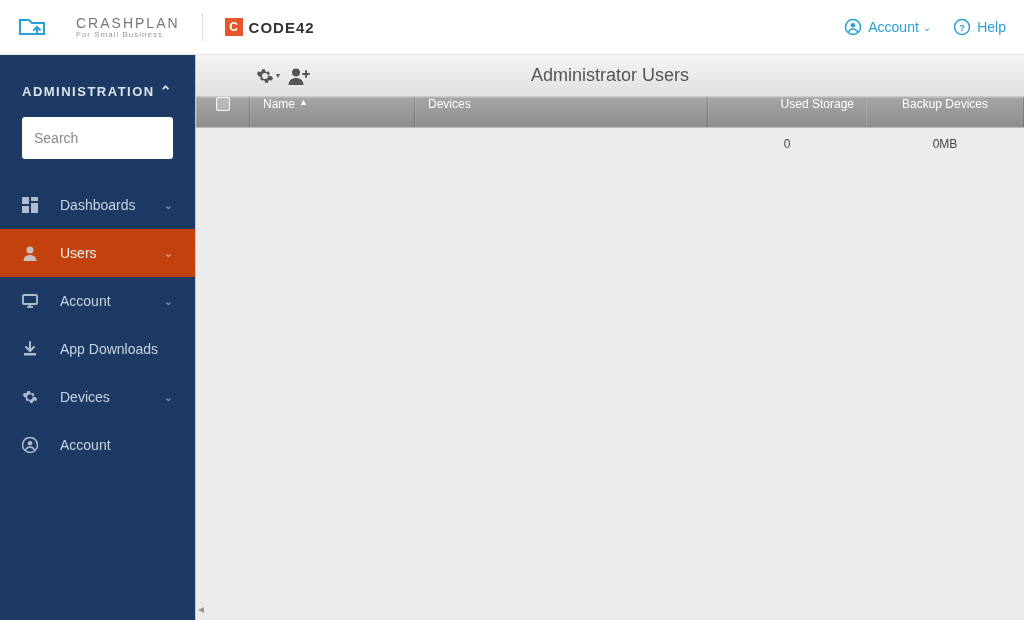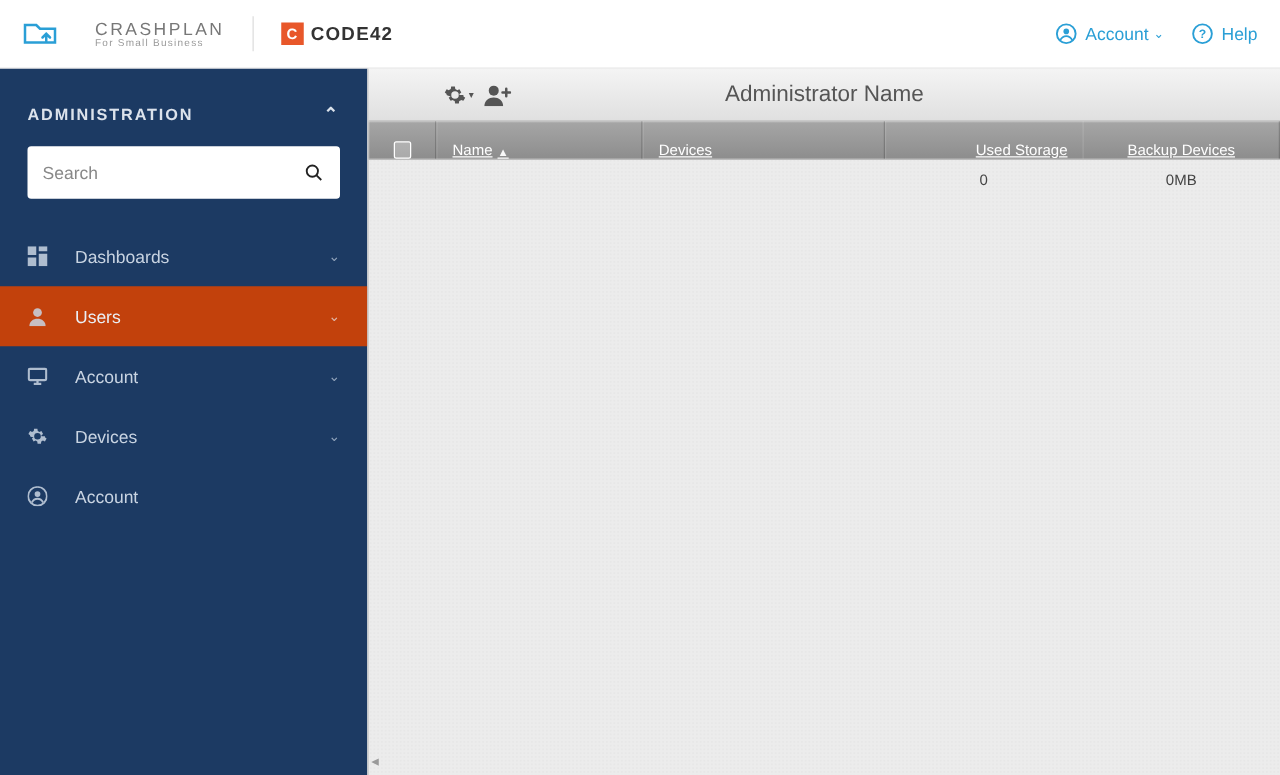--- a/index.html
+++ b/index.html
@@ -13,42 +13,42 @@
   .logo-crashplan-text .small { font-size: 8px; letter-spacing: 1px; color: #999; margin-top: 1px; }
   .vdiv { width: 1px; height: 28px; background: #ddd; margin: 0 22px; }
   .logo-code42 { display: flex; align-items: center; }
   .logo-code42-icon { width: 18px; height: 18px; background: #e8572a; display:flex; align-items:center; justify-content:center; color:#fff; font-weight:700; font-size:12px; margin-right:6px;}
   .logo-code42-text { font-size: 15px; letter-spacing: 1px; color:#333; font-weight:600;}
   .topbar-spacer { flex:1; }
   .top-link { display:flex; align-items:center; color:#2a9fd6; font-size:14px; margin-left:22px; cursor:pointer;}
   .top-link .ic { margin-right:6px; display:flex; }
   .chev-sm { margin-left:4px; font-size:10px; color:#2a9fd6;}
   .body { display:flex; height: 565px; }
-  .sidebar { width: 294px; background: #1c3a63; color:#dce3ec; display:flex; flex-direction:column; }
+  .sidebar { width: 195px; background: #1c3a63; color:#dce3ec; display:flex; flex-direction:column; }
   .side-header { padding: 28px 22px 18px 22px; display:flex; justify-content:space-between; align-items:center; font-size:13px; letter-spacing:1.5px; font-weight:600;}
   .side-header .chev { font-size:14px; cursor:pointer;}
   .search-wrap { padding: 0 22px 22px 22px; }
   .search-box { background:#fff; border-radius:3px; height:42px; display:flex; align-items:center; padding:0 12px; }
   .search-box input { border:none; outline:none; flex:1; font-size:14px; color:#333; background:transparent;}
   .search-box input::placeholder { color:#888; }
   .search-ic { color:#333; display:flex; }
   .nav { list-style:none; }
   .nav-item { display:flex; align-items:center; padding: 16px 22px; font-size:14px; color:#c9d4e2; cursor:pointer; position:relative;}
   .nav-item.active { background:#c2410c; color:#eaf0f7;}
   .nav-item .ic { width:18px; margin-right:20px; opacity:0.85; display:flex;}
   .nav-item .chev { margin-left:auto; font-size:11px; opacity:0.7;}
   .main { flex:1; background:#ececec; border-left:1px solid #c8c8c8; display:flex; flex-direction:column; position:relative;}
   .noise { position:absolute; inset:0; pointer-events:none; background-image: radial-gradient(rgba(0,0,0,0.02) 1px, transparent 1px); background-size: 3px 3px;}
   .toolbar { height:42px; background:linear-gradient(#f4f4f4,#e0e0e0); border-bottom:1px solid #c9c9c9; display:flex; align-items:center; padding:0 18px; position:relative; z-index:1;}
   .toolbar .actions { display:flex; gap:8px; align-items:center; margin-left:42px;}
   .tool-btn { color:#555; cursor:pointer; display:flex; align-items:center;}
   .tool-btn .dd { font-size:8px; margin-left:2px; color:#555;}
   .title { position:absolute; left:50%; transform:translateX(-50%); font-size:18px; color:#555; font-weight:400;}
   .thead { height:30px; background:linear-gradient(#a6a6a6,#8d8d8d); display:flex; align-items:center; color:#fff; font-size:12px; box-shadow: inset 0 1px 0 rgba(255,255,255,0.2), 0 1px 0 rgba(0,0,0,0.2); position:relative; z-index:1;}
-  .th { height:100%; display:flex; align-items:flex-end; padding:0 12px; border-right:1px solid rgba(0,0,0,0.18); border-left:1px solid rgba(255,255,255,0.12);text-decoration:underline;}
+  .th { height:100%; display:flex; align-items:flex-start; padding:0 12px; border-right:1px solid rgba(0,0,0,0.18); border-left:1px solid rgba(255,255,255,0.12);}
   .th-check { width:54px; justify-content:center;}
   .th-name { width:165px;}
   .th-user { flex:1;}
   .th-backup { width:158px; justify-content:center;}
   .th-storage { width:158px; justify-content:flex-end; border-right:none;}
   .th-name .sort { margin-left:4px; font-size:9px; opacity:0.95;}
   .chk { width:14px; height:14px; border:1px solid #fff; border-radius:2px; background: rgba(255,255,255,0.25); cursor:pointer;}
   .row { display:flex; align-items:center; height:34px; font-size:12px; color:#444; position:relative; z-index:1;}
   .td { padding:0 12px;}
   .td-check { width:54px;}
@@ -149,20 +149,29 @@
               <rect x="1" y="2" width="14" height="9" rx="1"></rect>
               <line x1="5" y1="14" x2="11" y2="14"></line>
               <line x1="8" y1="11" x2="8" y2="14"></line>
             </svg>
           </span>
         <span>Account</span>
         <span class="chev">⌄</span>
       </li>
       <li class="nav-item">
         <span class="ic">
+            <svg width="16" height="16" viewBox="0 0 16 16" fill="#c9d4e2">
+              <path d="M8 1v8M4 6l4 4 4-4" fill="none" stroke="#c9d4e2" stroke-width="2" stroke-linecap="round"></path>
+              <rect x="2" y="12" width="12" height="2.5"></rect>
+            </svg>
+          </span>
+        <span>App Downloads</span>
+      </li>
+      <li class="nav-item">
+        <span class="ic">
             <svg width="16" height="16" viewBox="0 0 24 24" fill="#c9d4e2">
               <path d="M12 8a4 4 0 100 8 4 4 0 000-8zm9 4a7 7 0 01-.1 1.2l2 1.6-2 3.4-2.4-1a7 7 0 01-2 1.2l-.4 2.6h-4l-.4-2.6a7 7 0 01-2-1.2l-2.4 1-2-3.4 2-1.6A7 7 0 013 12c0-.4 0-.8.1-1.2l-2-1.6 2-3.4 2.4 1a7 7 0 012-1.2L7.9 3h4l.4 2.6a7 7 0 012 1.2l2.4-1 2 3.4-2 1.6c.1.4.1.8.1 1.2z"></path>
             </svg>
           </span>
         <span>Devices</span>
         <span class="chev">⌄</span>
       </li>
       <li class="nav-item">
         <span class="ic">
             <svg width="16" height="16" viewBox="0 0 16 16" fill="#c9d4e2">
@@ -187,21 +196,21 @@
           <span class="dd">▾</span>
         </span>
         <span class="tool-btn">
           <svg width="22" height="18" viewBox="0 0 22 18" fill="#555">
               <circle cx="8" cy="5.5" r="4"></circle>
               <path d="M0.5 18c0-4.5 3.5-7 7.5-7s7.5 2.5 7.5 7z"></path>
               <path d="M18 4v6M15 7h6" stroke="#555" stroke-width="2" stroke-linecap="round"></path>
             </svg>
         </span>
       </div>
-      <div class="title">Administrator Name</div>
+      <div class="title">Administrator Users</div>
     </div>
 
     <div class="thead">
       <div class="th th-check">
         <span class="chk"></span>
       </div>
       <div class="th th-name">
         <span>Name</span>
         <span class="sort">▲</span>
       </div>

